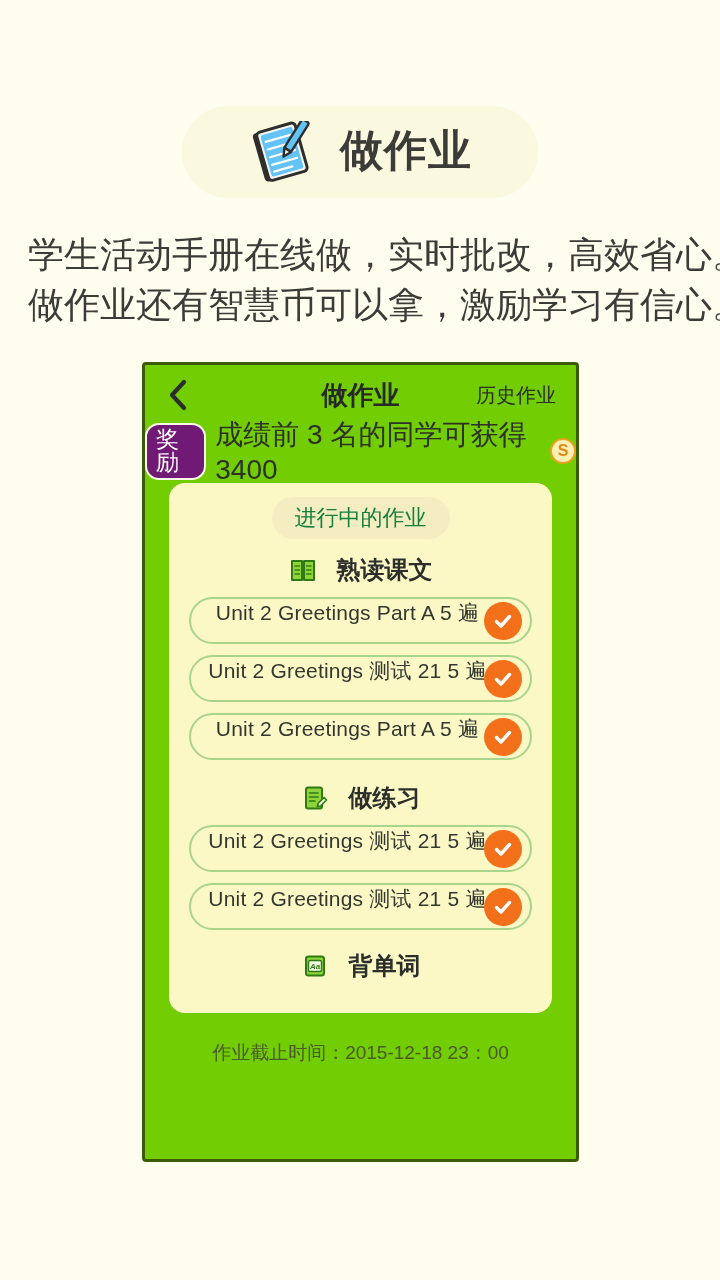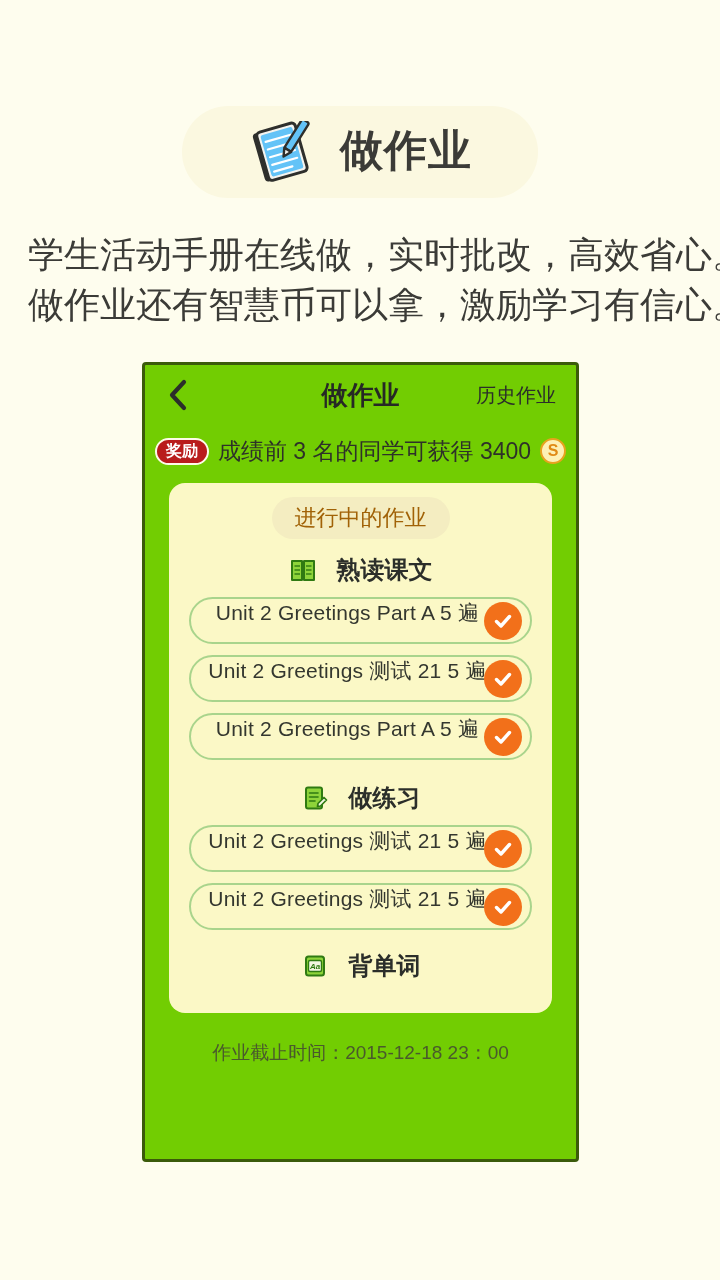--- a/index.html
+++ b/index.html
@@ -95,29 +95,29 @@
   }
 
   
   .reward-row {
     display: flex; align-items: center; justify-content: center;
     gap: 9px;
     height: 48px;
     margin-top: 2px;
   }
   .reward-badge {
-    background: #b91c1c;
+    background: #701a75;
     border: 2px solid #fdfbe8;
     color: #ffffff;
-    font-size: 16px; font-weight: bold;
+    font-size: 23px; font-weight: normal;
     border-radius: 14px;
     padding: 3px 9px 4px;
     line-height: 1;
   }
-  .reward-text { font-size: 23px; color: #2e3129; }
+  .reward-text { font-size: 28px; color: #2e3129; }
   .coin {
     width: 26px; height: 26px; border-radius: 50%;
     background: #fdf0b4;
     border: 2px solid #e8a21e;
     display: flex; align-items: center; justify-content: center;
     font-size: 16px; font-weight: bold; color: #e08a14;
     line-height: 1;
     flex: none;
   }
 
@@ -128,21 +128,21 @@
     border-radius: 16px;
     padding: 14px 20px 22px;
   }
 
   .status-pill {
     margin: 0 auto 4px;
     width: 178px; height: 42px;
     background: #f4edc1;
     border-radius: 21px;
     display: flex; align-items: center; justify-content: center;
-    color: #a16207;
+    color: #15803d;
     font-size: 22px;
   }
 
   .section-head {
     display: flex; align-items: center; justify-content: center;
     gap: 20px;
     height: 54px;
   }
   .section-head .sh-icon { width: 28px; height: 28px; flex: none; display:block;font-style:italic; }
   .section-head .sh-label {

